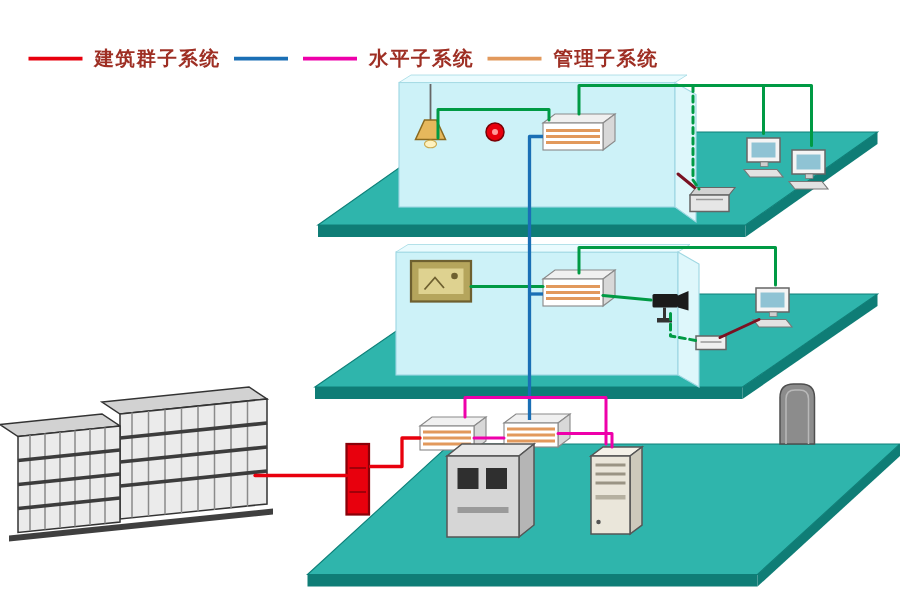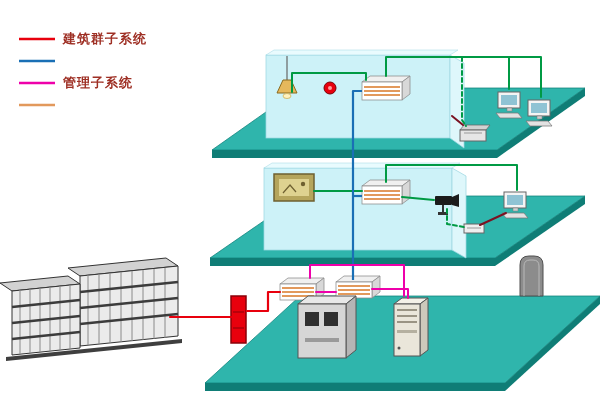--- a/index.html
+++ b/index.html
@@ -1,19 +1,19 @@
 <!DOCTYPE html>
 <html><head>
 <meta charset="utf-8">
 <style>
   html,body{margin:0;padding:0;background:#fff;}
   .stage{position:relative;width:600px;height:400px;background:#ffffff;overflow:hidden;
          font-family:"DejaVu Sans",sans-serif;}
   .stage svg{position:absolute;left:0;top:0;}
-  .legend{position:absolute;left:18px;top:32px;display:flex;flex-direction:column;gap:8px;z-index:2;}
+  .legend{position:absolute;left:18px;top:32px;display:flex;gap:8px;z-index:2;}
   .legend-item{display:flex;align-items:center;gap:7px;height:14px;}
   .legend-item svg{position:static;display:block;}
   .lbl{font-size:13px;font-weight:bold;color:#9e2f24;letter-spacing:1px;white-space:nowrap;}
 </style>
 </head>
 <body>
 
 <div class="stage">
 
 <svg viewBox="0 0 600 400" width="600" height="400">
@@ -242,22 +242,23 @@
   </div>
   <div class="legend-item">
     <svg width="38" height="6">
           <line x1="1" y1="3" x2="37" y2="3" stroke-width="2.5" stroke="#1a6fb5"></line>
         </svg>
   </div>
   <div class="legend-item">
     <svg width="38" height="6">
           <line x1="1" y1="3" x2="37" y2="3" stroke-width="2.5" stroke="#ee00aa"></line>
         </svg>
+    <span class="lbl">水平子系统</span>
+  </div>
+  <div class="legend-item">
+    <svg width="38" height="6">
+          <line x1="1" y1="3" x2="37" y2="3" stroke-width="2.5" stroke="#e2995c"></line>
+        </svg>
     <span class="lbl">管理子系统</span>
   </div>
-  <div class="legend-item">
-    <svg width="38" height="6">
-          <line x1="1" y1="3" x2="37" y2="3" stroke-width="2.5" stroke="#e2995c"></line>
-        </svg>
-  </div>
 </div>
 
 </div>
 
 </body></html>

